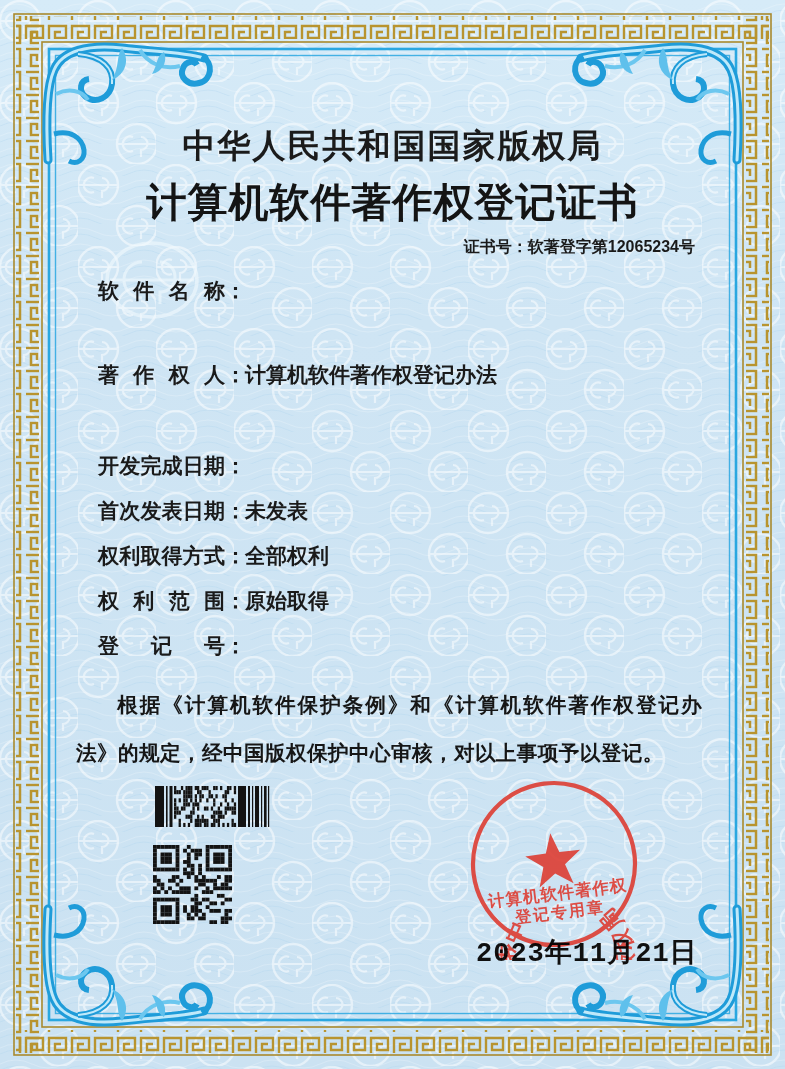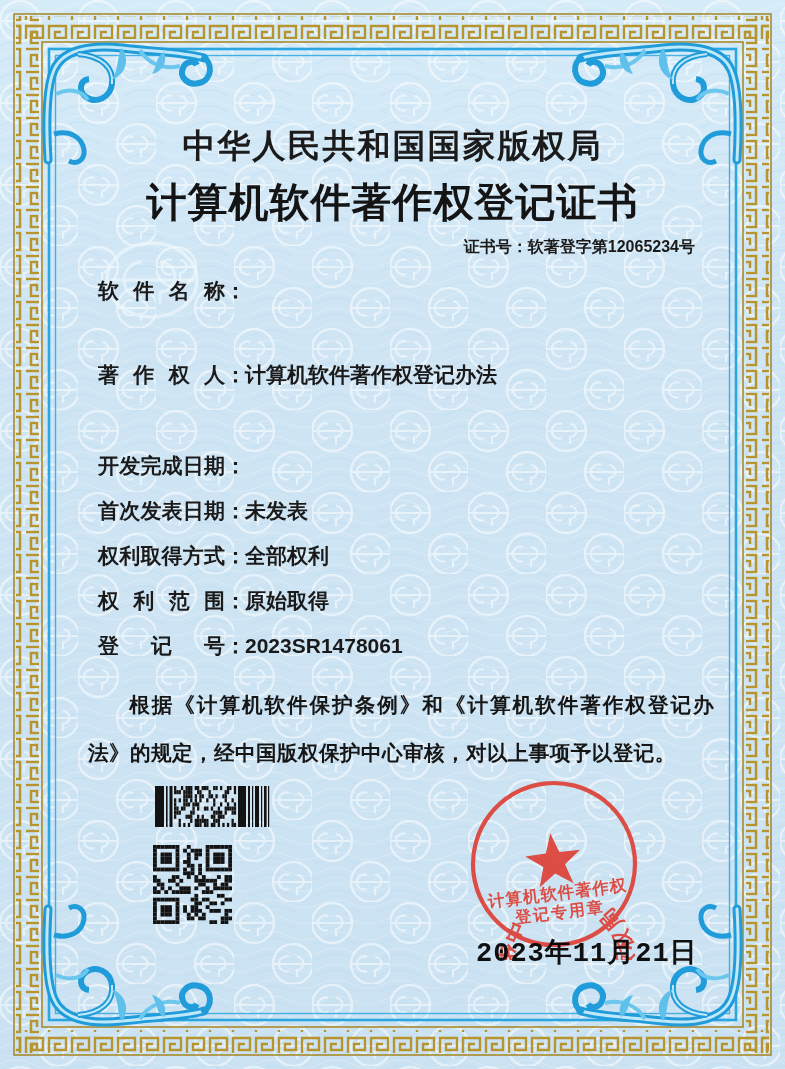--- a/index.html
+++ b/index.html
@@ -50,21 +50,21 @@
   .field-value{margin-left:0;}
   .row-name{top:276px;}
   .row-author{top:360px;}
   .row-dev{top:451px;}
   .row-pub{top:496px;}
   .row-acq{top:541px;}
   .row-scope{top:586px;}
   .row-reg{top:631px;}
 
   .statement{
-    position:absolute;left:88px;top:681px;width:626px;
+    position:absolute;left:76px;top:681px;width:626px;
     font-size:20.6px;font-weight:700;line-height:48px;
     letter-spacing:0.4px;text-indent:2em;text-align:justify;
     color:#161616;
   }
 
   .barcode{position:absolute;left:155px;top:786px;z-index:1;}
   .qrcode{position:absolute;left:153px;top:845px;z-index:1;}
 
   .seal{
     position:absolute;left:458px;top:768px;z-index:2;
@@ -230,21 +230,20 @@
       <span class="field-value">原始取得</span>
     </div>
 
     <div class="field-row row-reg">
       <span class="field-label spread-label">
           <span>登</span>
           <span>记</span>
           <span>号</span>
         </span>
       <span class="field-colon">：</span>
-      <span class="field-value">2023SR1478061</span>
     </div>
 
     <div class="statement">根据《计算机软件保护条例》和《计算机软件著作权登记办法》的规定，经中国版权保护中心审核，对以上事项予以登记。</div>
 
     <svg id="barcode" class="barcode" width="116" height="41" viewBox="0 0 116 41" fill="#131313">
         <rect x="0" y="0" width="9" height="41"></rect>
         <rect x="11" y="0" width="1.6" height="41"></rect>
         <rect x="14.5" y="0" width="3" height="41"></rect>
         <rect x="19" y="0" width="2.3" height="4.1"></rect>
         <rect x="19" y="4.1" width="2.3" height="4.1"></rect>

